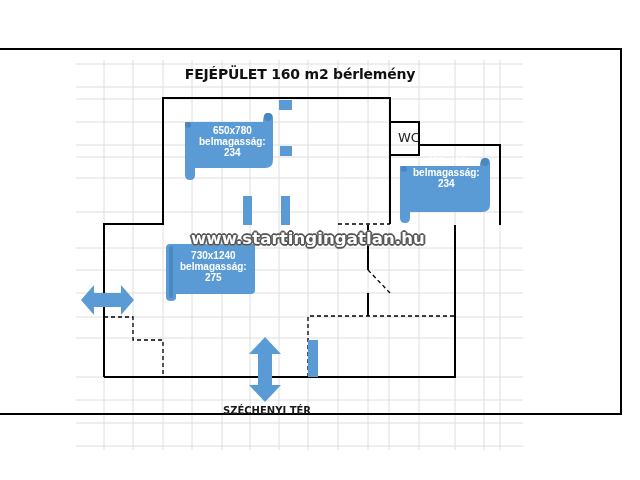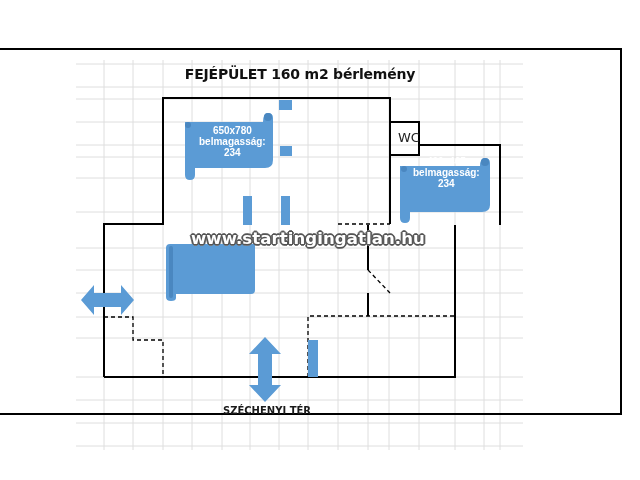--- a/index.html
+++ b/index.html
@@ -113,17 +113,20 @@
   <div class="wc">WC</div>
 
   <div class="scroll-text" style="left:199px; top:125px;"><span>650x780</span>
 <span>belmagasság:</span>
 <span>234</span></div>
 
   <div class="scroll-text" style="left:413px; top:156px;"><span>400x465</span>
 <span>belmagasság:</span>
 <span>234</span></div>
 
+  <div class="scroll-text" style="left:180px; top:250px;"><span>730x1240</span>
+<span>belmagasság:</span>
+<span>275</span></div>
 
   <div class="watermark">www.startingingatlan.hu</div>
 
   <div class="label-small" style="left:222px; top:405px; width:90px; text-align:center;">SZÉCHENYI TÉR</div>
 </div>
 
 </body></html>

